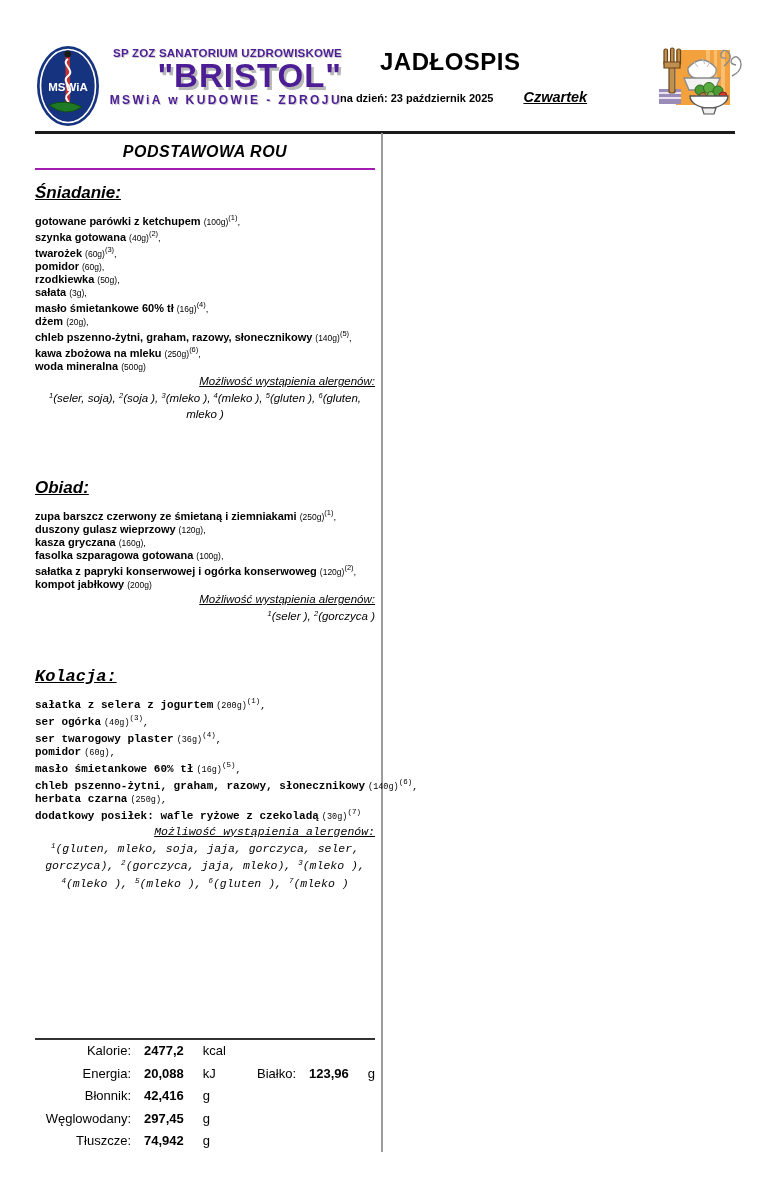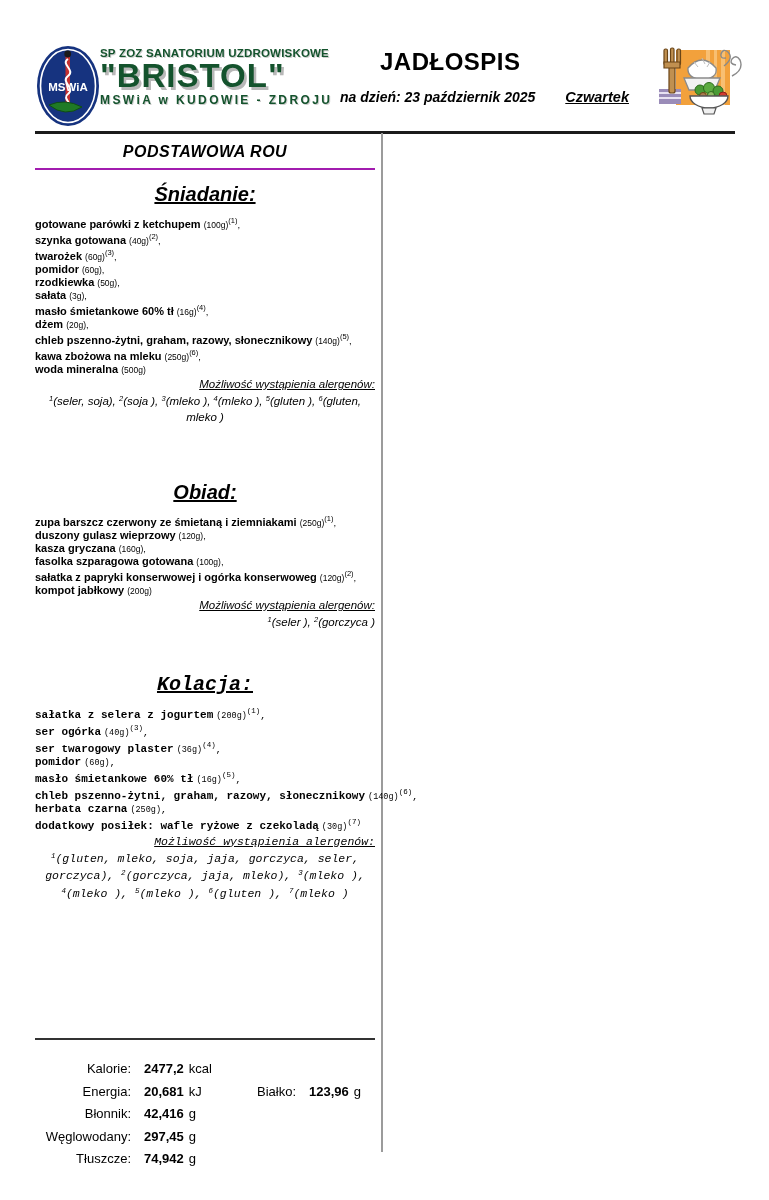--- a/index.html
+++ b/index.html
@@ -1,42 +1,42 @@
 <!DOCTYPE html>
 <html><head>
 <meta charset="utf-8">
 <style>
   html,body{margin:0;padding:0;background:#fff;}
   .page{position:relative;width:769px;height:1200px;background:#ffffff;overflow:hidden;
         font-family:"Liberation Sans",sans-serif;color:#000;}
 
   
   .logo{position:absolute;left:36px;top:45px;}
-  .brand{position:absolute;left:100px;top:47px;width:242px;text-align:left;color:#14532d;}
+  .brand{position:absolute;left:100px;top:47px;width:242px;text-align:right;color:#4c1d95;}
   .brand-l1{font-size:11.5px;font-weight:bold;white-space:nowrap;letter-spacing:.2px;text-shadow:1px 1px 0 #cfcfcf;}
   .brand-name{font-size:33px;font-weight:bold;line-height:1.04;letter-spacing:1px;white-space:nowrap;text-shadow:2.5px 2.5px 0 #b8b8b8;}
   .brand-l2{font-size:12px;font-weight:bold;letter-spacing:2.4px;white-space:nowrap;text-shadow:1px 1px 0 #cfcfcf;}
 
   .titleblock{position:absolute;left:340px;top:48px;width:330px;}
   .doc-title{margin:0 0 0 40px;font-size:24px;font-weight:bold;letter-spacing:.5px;}
   .dateline{display:flex;align-items:baseline;margin-top:13px;}
-  .date-text{font-size:14px;font-weight:bold;white-space:nowrap;font-style:italic;}
+  .date-text{font-size:11px;font-weight:bold;white-space:nowrap;}
   .weekday{font-size:14.5px;font-weight:bold;font-style:italic;text-decoration:underline;margin-left:30px;white-space:nowrap;}
 
   .food-art{position:absolute;left:654px;top:44px;}
 
   .header-rule{position:absolute;left:35px;top:131px;width:700px;height:3px;background:#1b1b1b;}
   .vdivider{position:absolute;left:381px;top:133px;width:2px;height:1019px;background:#9b9b9b;}
 
   
   .left-col{position:absolute;left:35px;top:134px;width:340px;}
   .diet-head{font-size:16px;font-weight:bold;font-style:italic;text-align:center;
              padding:9px 0 7px 0;border-bottom:2px solid #a21caf;letter-spacing:.5px;}
 
-  .meal-heading{font-size:20px;font-weight:bold;font-style:italic;text-decoration:underline;margin:0;text-align:center;}
+  .meal-heading{font-size:17px;font-weight:bold;font-style:italic;text-decoration:underline;margin:0;}
   .meal-0{margin-top:13px;}
   .meal-1{margin-top:56px;}
   .meal-2{margin-top:42px;font-family:Liberation Mono, monospace;}
   .items{margin-top:9px;}
   .item{font-size:11px;line-height:12px;white-space:nowrap;}
   .iname{font-weight:bold;}
   .iportion{font-size:8.5px;margin-left:3px;}
   .isup{font-size:7.5px;vertical-align:5px;letter-spacing:0;}
   .itail{font-size:9.5px;}
 
@@ -44,22 +44,22 @@
   .allergen-list{font-size:11.5px;font-style:italic;line-height:15.5px;margin-top:1px;}
   .allergen-list sup{font-size:7.5px;vertical-align:4px;}
   .meal-0 .allergen-list{text-align:center;}
   .meal-1 .allergen-list{text-align:right;}
   .meal-2 .allergen-list{text-align:center;padding:0 6px;}
 
   
   .nutrition{position:absolute;left:35px;top:1038px;width:340px;border-top:2px solid #333;padding-top:3px;}
   .nrow{position:relative;display:flex;align-items:baseline;height:22.5px;font-size:13px;}
   .nlabel{width:96px;text-align:right;flex:none;}
-  .nvalue{font-weight:bold;margin-left:13px;margin-top:18px;}
-  .nunit{margin-left:5px;}
+  .nvalue{font-weight:bold;margin-left:13px;}
+  .nunit{margin-left:19px;}
   .nextra{position:absolute;left:222px;top:0;display:flex;align-items:baseline;}
   .nextra .nlabel{width:auto;}
   .nextra .nvalue{margin-left:13px;}
 </style>
 </head>
 <body>
 
 <div class="page">
 
   <div class="logo">
@@ -207,21 +207,21 @@
   </div>
 
   <div class="nutrition">
     <div class="nrow">
       <span class="nlabel">Kalorie:</span>
       <span class="nvalue">2477,2</span>
       <span class="nunit">kcal</span>
     </div>
     <div class="nrow">
       <span class="nlabel">Energia:</span>
-      <span class="nvalue">20,681</span>
+      <span class="nvalue">20,088</span>
       <span class="nunit">kJ</span>
       <span class="nextra">
         <span class="nlabel">Białko:</span>
         <span class="nvalue">123,96</span>
         <span class="nunit">g</span>
       </span>
     </div>
     <div class="nrow">
       <span class="nlabel">Błonnik:</span>
       <span class="nvalue">42,416</span>

